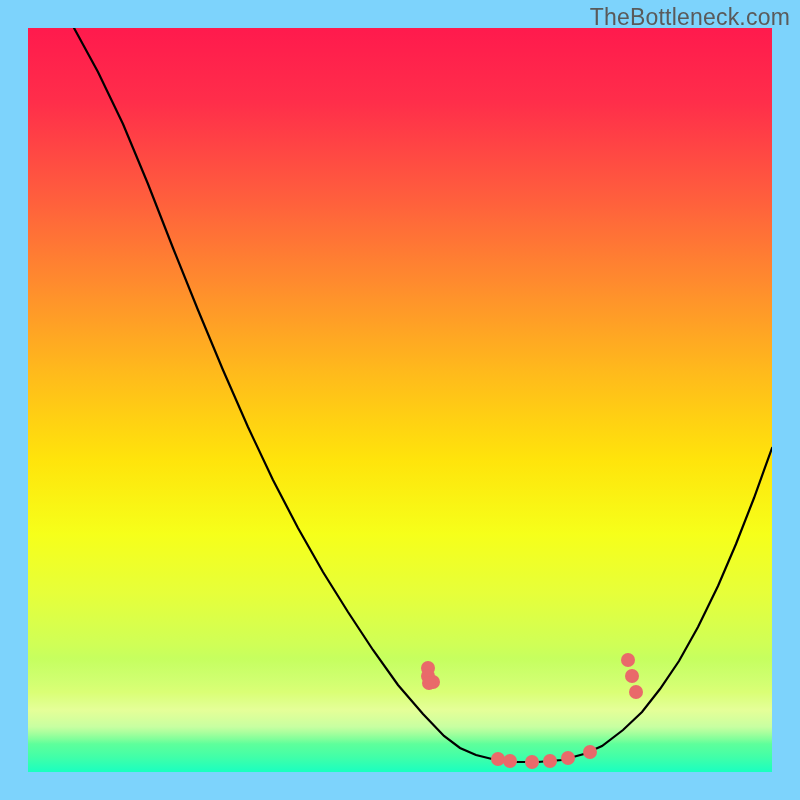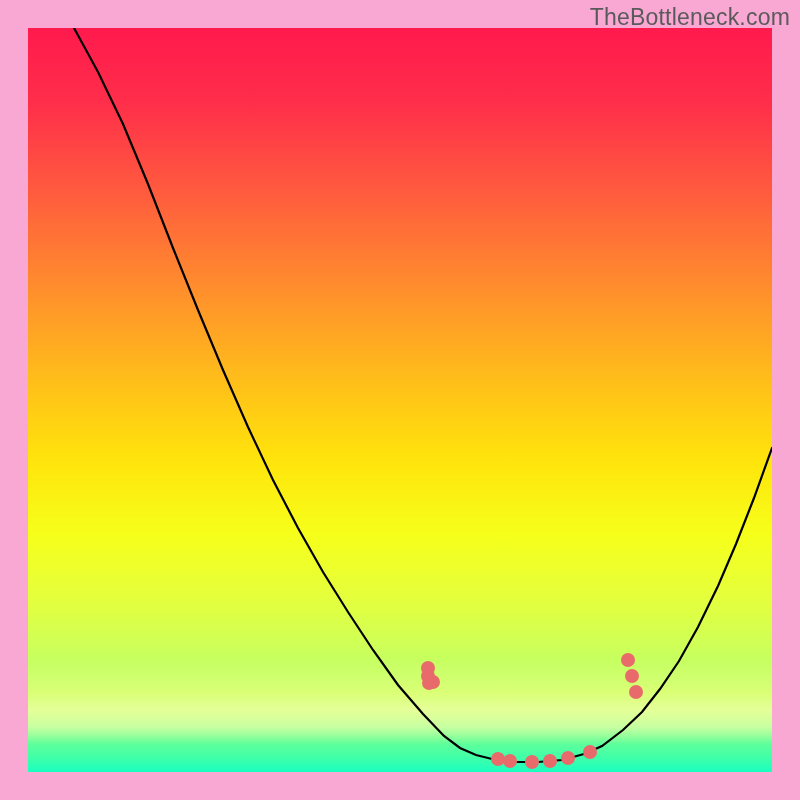--- a/index.html
+++ b/index.html
@@ -6,21 +6,21 @@
     margin: 0;
     padding: 0;
     width: 800px;
     height: 800px;
     background: #000;
     overflow: hidden;
   }
   .outer {
     width: 800px;
     height: 800px;
-    background: #f9a8d4;
+    background: #7dd3fc;
     position: relative;
   }
   .plot-area {
     position: absolute;
     left: 28px;
     top: 28px;
     width: 744px;
     height: 744px;
     background: linear-gradient(to bottom,
       #ff1a4d 0%,

